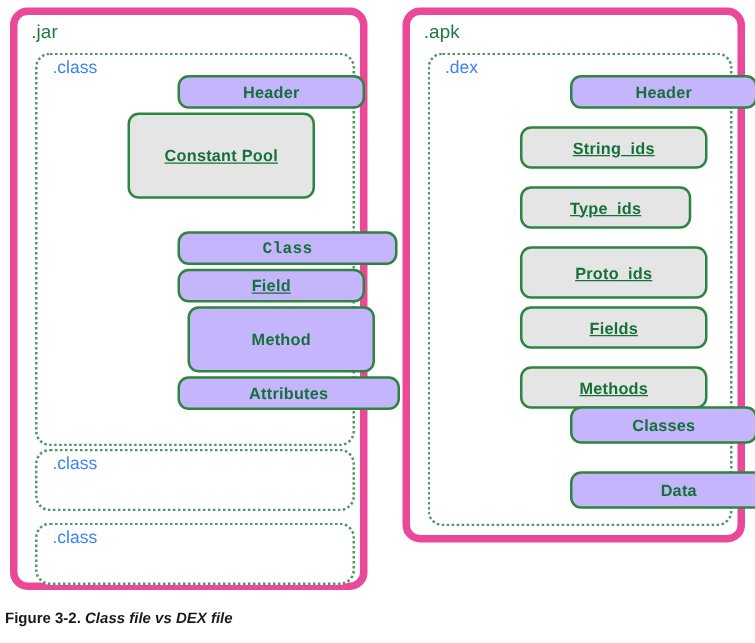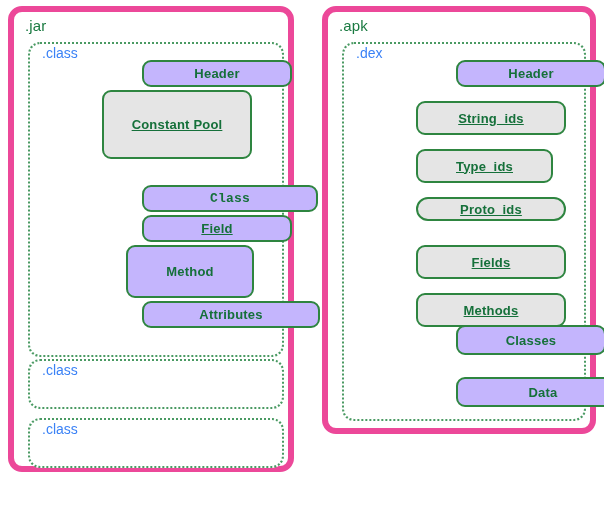--- a/index.html
+++ b/index.html
@@ -122,21 +122,21 @@
   <div class="archive" id="jar-container">
     <div class="archive-label">.jar</div>
 
     <div class="dotted-box" id="class-box-1">
       <div class="dotted-label">.class</div>
       <div>
           <div class="block yellow" style="left: 72px; top: 16px; width: 150px; height: 27px;">Header</div>
           <div class="block green" style="left: 72px; top: 46px; width: 150px; height: 69px;">Constant Pool</div>
           <div class="block yellow" style="left: 72px; top: 141px; width: 176px; height: 27px; font-family: Liberation Mono, monospace;">Class</div>
           <div class="block yellow" style="left: 72px; top: 171px; width: 150px; height: 27px; text-decoration: underline;">Field</div>
-          <div class="block yellow" style="left: 56px; top: 201px; width: 128px; height: 53px;">Method</div>
+          <div class="block yellow" style="left: 80px; top: 201px; width: 150px; height: 53px;">Method</div>
           <div class="block yellow" style="left: 72px; top: 257px; width: 178px; height: 27px;">Attributes</div>
         </div>
     </div>
 
     <div class="dotted-box" id="class-box-2">
       <div class="dotted-label">.class</div>
     </div>
 
     <div class="dotted-box" id="class-box-3">
       <div class="dotted-label">.class</div>
@@ -145,23 +145,27 @@
 
   <div class="archive" id="apk-container">
     <div class="archive-label">.apk</div>
 
     <div class="dotted-box" id="dex-box">
       <div class="dotted-label">.dex</div>
       <div>
           <div class="block yellow" style="left: 72px; top: 16px; width: 150px; height: 27px;">Header</div>
           <div class="block green" style="left: 72px; top: 57px; width: 150px; height: 34px;">String_ids</div>
           <div class="block green" style="left: 72px; top: 105px; width: 137px; height: 34px;">Type_ids</div>
-          <div class="block green" style="left: 72px; top: 153px; width: 150px; height: 24px; border-radius: 12px;">Proto_ids</div>
+          <div class="block green" style="left: 72px; top: 153px; width: 150px; height: 42px;">Proto_ids</div>
           <div class="block green" style="left: 72px; top: 201px; width: 150px; height: 34px;">Fields</div>
           <div class="block green" style="left: 72px; top: 249px; width: 150px; height: 34px;">Methods</div>
           <div class="block yellow" style="left: 72px; top: 281px; width: 150px; height: 30px;">Classes</div>
           <div class="block yellow" style="left: 72px; top: 333px; width: 174px; height: 30px;">Data</div>
         </div>
     </div>
   </div>
 
+  <div id="figure-caption">
+    <span class="cap-label">Figure 3-2.</span>
+    <span class="cap-title">Class file vs DEX file</span>
+  </div>
 
 </div>
 
 </body></html>

